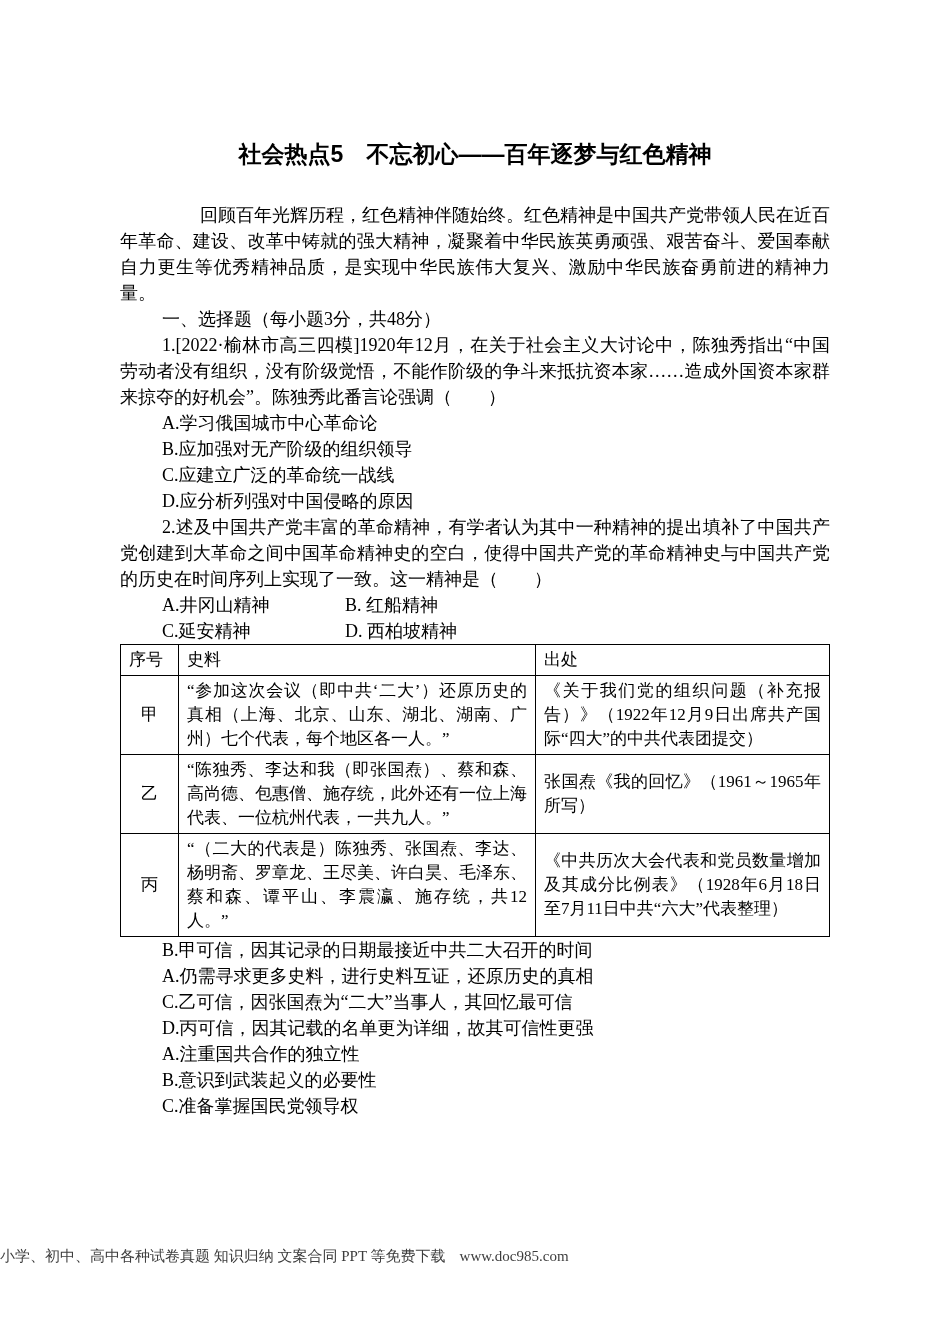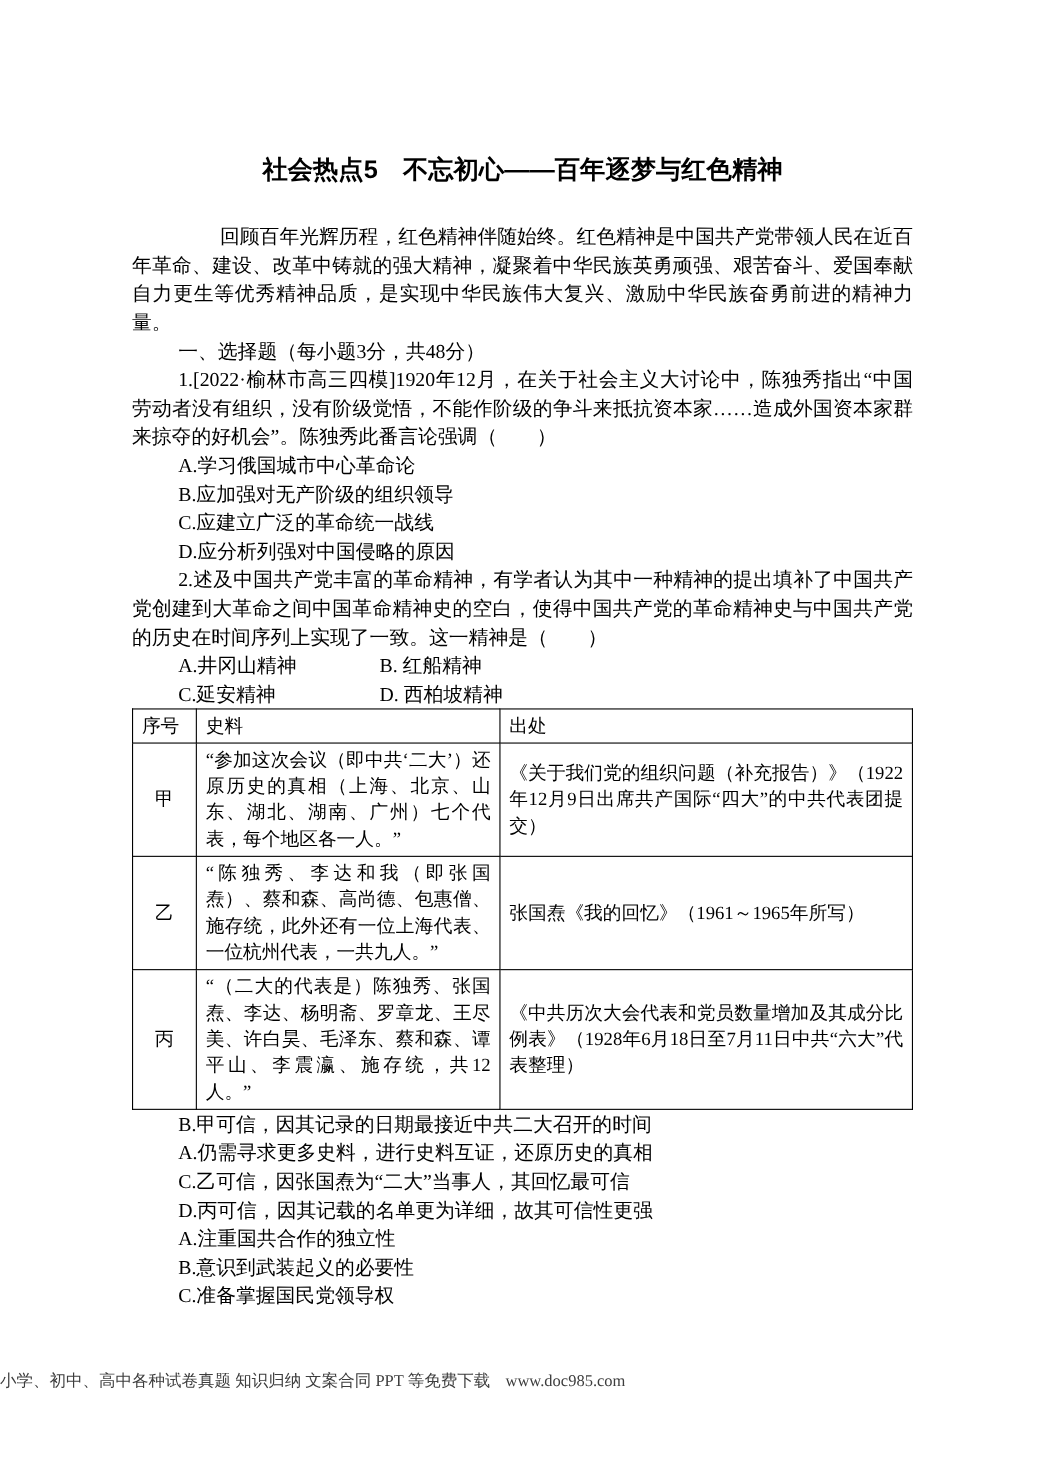--- a/index.html
+++ b/index.html
@@ -57,21 +57,21 @@
   .exam-table th, .exam-table td {
     border: 1px solid #000;
     padding: 3px 8px;
     vertical-align: middle;
   }
   .exam-table th {
     font-weight: normal;
     text-align: left;
   }
   .col-num { width: 58px; }
-  .col-material { width: 276px; }
+  .col-material { width: 357px; }
   .col-source { width: auto; }
   .cell-label { text-align: center; }
   .cell-material, .cell-source { text-align: justify; }
   .footer {
     position: absolute;
     left: 0;
     right: 0;
     bottom: 78px;
     text-align: left;
     font-size: 15px;

